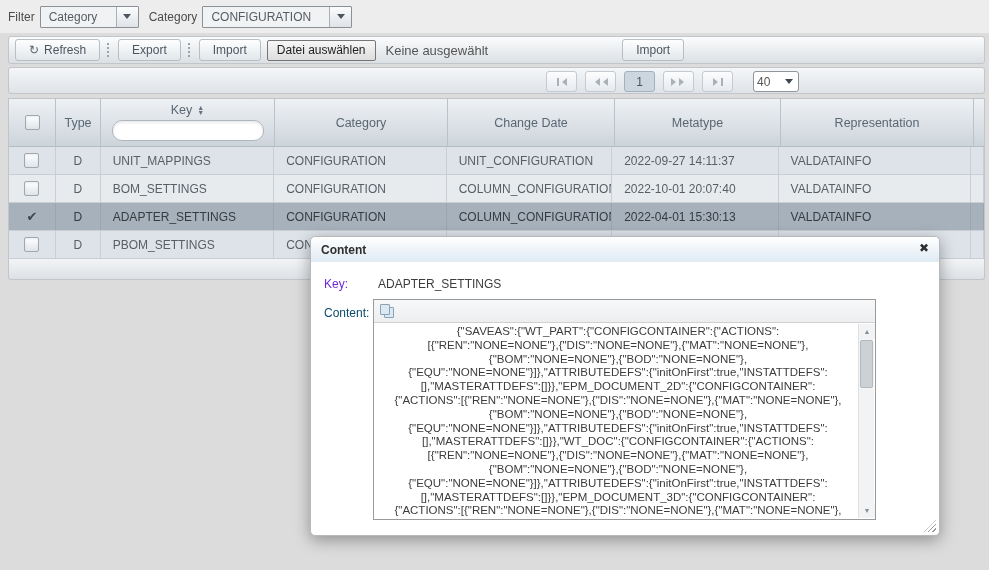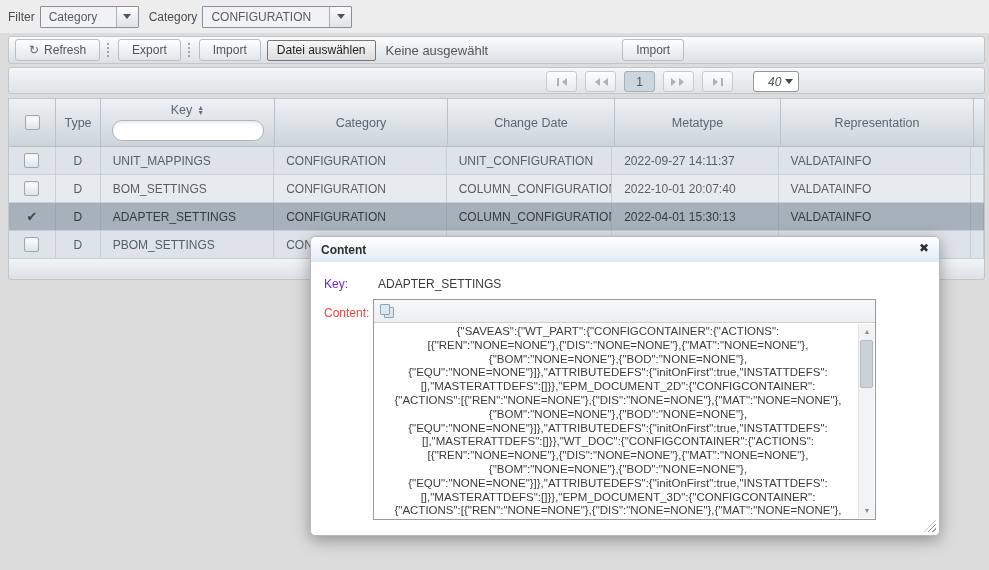--- a/index.html
+++ b/index.html
@@ -30,21 +30,21 @@
 
   .paginator { height:27px; margin-top:3px; position:relative; background:linear-gradient(#f4f6f8,#dfe3e7); }
   .pgroup { position:absolute; left:537px; top:3px; display:flex; align-items:center; gap:8px; }
   .pbtn { width:31px; height:21px; border:1px solid #c3cad0; border-radius:3px; background:linear-gradient(#fdfdfe,#e6eaee); display:flex; align-items:center; justify-content:center; gap:1px; cursor:pointer; }
   .pbtn.active { background:#ccd6de; border-color:#a2b1bd; }
   .pbtn.active span { font-size:12px; color:#4a545e; }
   .ptri-l { width:0; height:0; border:4px solid transparent; border-right:5px solid #a9b1b9; margin-left:-2px; }
   .ptri-r { width:0; height:0; border:4px solid transparent; border-left:5px solid #a9b1b9; margin-right:-2px; }
   .pbar { width:2px; height:8px; background:#a9b1b9; }
   .psel { width:46px; height:21px; margin-left:12px; background:#fff; border:1px solid #8f969c; border-radius:3px; display:flex; align-items:center; cursor:pointer; }
-  .psel .psel-val { font-size:12px; color:#555; padding-left:14px; flex:1;font-style:italic; }
+  .psel .psel-val { font-size:12px; color:#555; padding-left:3px; flex:1; }
   .psel .tri-down { border-top-color:#3f4750; margin:4px 5px 0 0; }
 
   
   .theader { margin-top:4px; height:49px; display:flex; background:linear-gradient(#eef1f4,#ccd4db); border:1px solid #bfc5cb; border-bottom:1px solid #b5bdc5; }
   .hcell { border-right:1px solid #b9c1c9; display:flex; align-items:center; justify-content:center; font-size:12.5px; color:#5a6773; }
   .c0 { width:47px; } .c1 { width:45px; } .c2 { width:174px; } .c3 { width:173px; }
   .c4 { width:166px; } .c5 { width:167px; } .c6 { width:193px; } .c7 { width:10px; border-right:none; }
   .hkey { flex-direction:column; justify-content:flex-start; padding-top:4px; }
   .hkey-top { display:flex; align-items:center; gap:5px; }
   .sort-icon { display:flex; flex-direction:column; line-height:5px; font-size:7px; color:#66737f; }
@@ -60,21 +60,21 @@
   .check-glyph { font-size:13px; color:#3f454b; }
   .tfooter { height:21px; background:linear-gradient(#f2f4f6,#dde1e5); border:1px solid #c2c6ca; border-top:none; border-radius:0 0 3px 3px; }
 
   
   .dialog { position:absolute; left:310px; top:236px; width:630px; height:300px; background:#fff; border:1px solid #b9b9b9; border-radius:5px; box-shadow:0 4px 16px rgba(0,0,0,.35); z-index:10;text-align:center; }
   .dlg-title-bar { height:25px; background:linear-gradient(#ffffff,#dfeaf4); border-radius:5px 5px 0 0; display:flex; align-items:center; padding:0 10px; }
   .dlg-title { font-size:12px; font-weight:bold; color:#2e2e2e; }
   .dlg-close { position:absolute; right:10px; top:5px; font-size:12px; color:#2e2e2e; cursor:pointer; line-height:1; }
   .dlg-key-label { position:absolute; left:13px; top:40px; font-size:12px; color:#6d28d9; }
   .dlg-key-value { position:absolute; left:67px; top:40px; font-size:12px; color:#3c3c3c; }
-  .dlg-content-label { position:absolute; left:13px; top:69px; font-size:12px; color:#ef4444; }
+  .dlg-content-label { position:absolute; left:13px; top:69px; font-size:12px; color:#0c4a6e; }
   .cbox { position:absolute; left:62px; top:62px; width:503px; height:221px; border:1px solid #9a9a9a; background:#fff; }
   .cbox-header { height:23px; background:linear-gradient(#f7f8f9,#eceeef); border-bottom:1px solid #d0d0d0; position:relative; }
   .copy-icon { position:absolute; left:6px; top:4px; width:15px; height:14px; cursor:pointer; }
   .copy-icon .pg { position:absolute; width:10px; height:11px; border:1px solid #8ba2b5; background:#dce8f2; border-radius:1px; }
   .copy-icon .pg1 { left:0; top:0; }
   .copy-icon .pg2 { left:4px; top:3px; }
   .cbox-body { position:absolute; left:0; top:23px; right:0; bottom:0; }
   .content-pre { position:absolute; left:5px; top:2px; width:478px; height:192px; font-family:"Liberation Sans", sans-serif; font-size:11.5px; line-height:13.8px; color:#3c3c3c; white-space:pre; overflow:hidden; }
   .vscroll { position:absolute; right:1px; top:1px; bottom:1px; width:16px; background:#f2f3f4; border-left:1px solid #e0e0e0; }
   .sbtn { position:absolute; left:0; width:16px; height:15px; display:flex; align-items:center; justify-content:center; font-size:7px; color:#858d95; background:#f2f3f4; cursor:pointer; }

